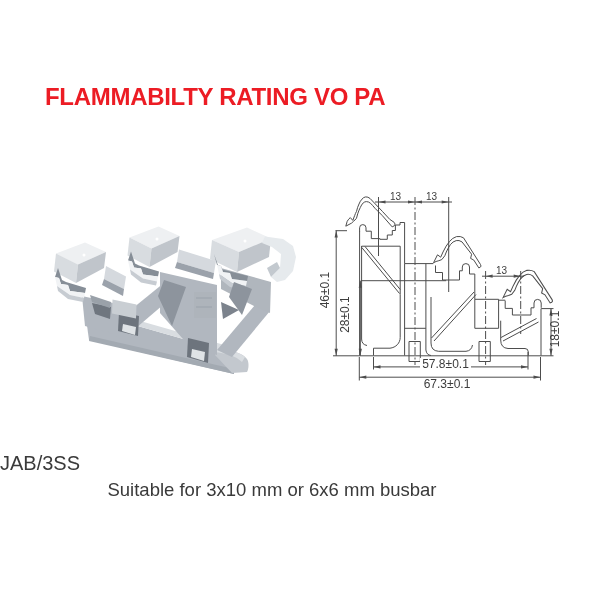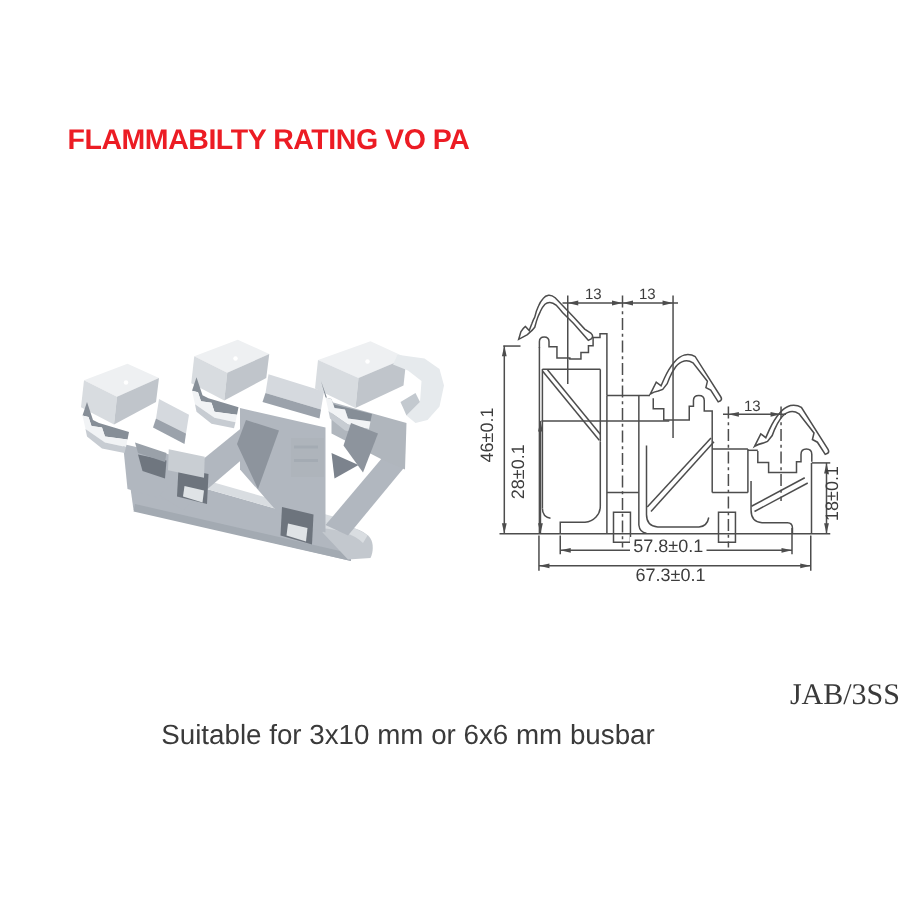--- a/index.html
+++ b/index.html
@@ -1,19 +1,19 @@
 <!DOCTYPE html>
 <html><head>
 <meta charset="utf-8">
 <style>
 html,body{margin:0;padding:0;}
 body{width:600px;height:600px;background:#ffffff;position:relative;overflow:hidden;
      font-family:"Liberation Sans", sans-serif;}
-#title{position:absolute;left:45px;top:83px;color:#ec1c24;font-size:19px;font-weight:bold;white-space:nowrap;letter-spacing:-0.3px;}
-#l1{position:absolute;left:0;top:452px;width:600px;text-align:right;font-size:20px;color:#3a3a3a;font-family:Liberation Serif, serif;}
+#title{position:absolute;left:45px;top:83px;color:#ec1c24;font-size:24px;font-weight:bold;white-space:nowrap;letter-spacing:-0.3px;}
+#l1{position:absolute;left:0;top:452px;width:600px;text-align:left;font-size:20px;color:#3a3a3a;}
 #l2{position:absolute;left:0;top:479px;width:544px;text-align:center;font-size:18.5px;color:#3a3a3a;}
 svg{position:absolute;left:0;top:0;}
 </style>
 </head>
 <body>
 <div id="title">FLAMMABILTY RATING VO PA</div>
 <div id="l1">JAB/3SS</div>
 <div id="l2">Suitable for 3x10 mm or 6x6 mm busbar</div>
 <svg width="600" height="600" viewBox="0 0 600 600">
 

